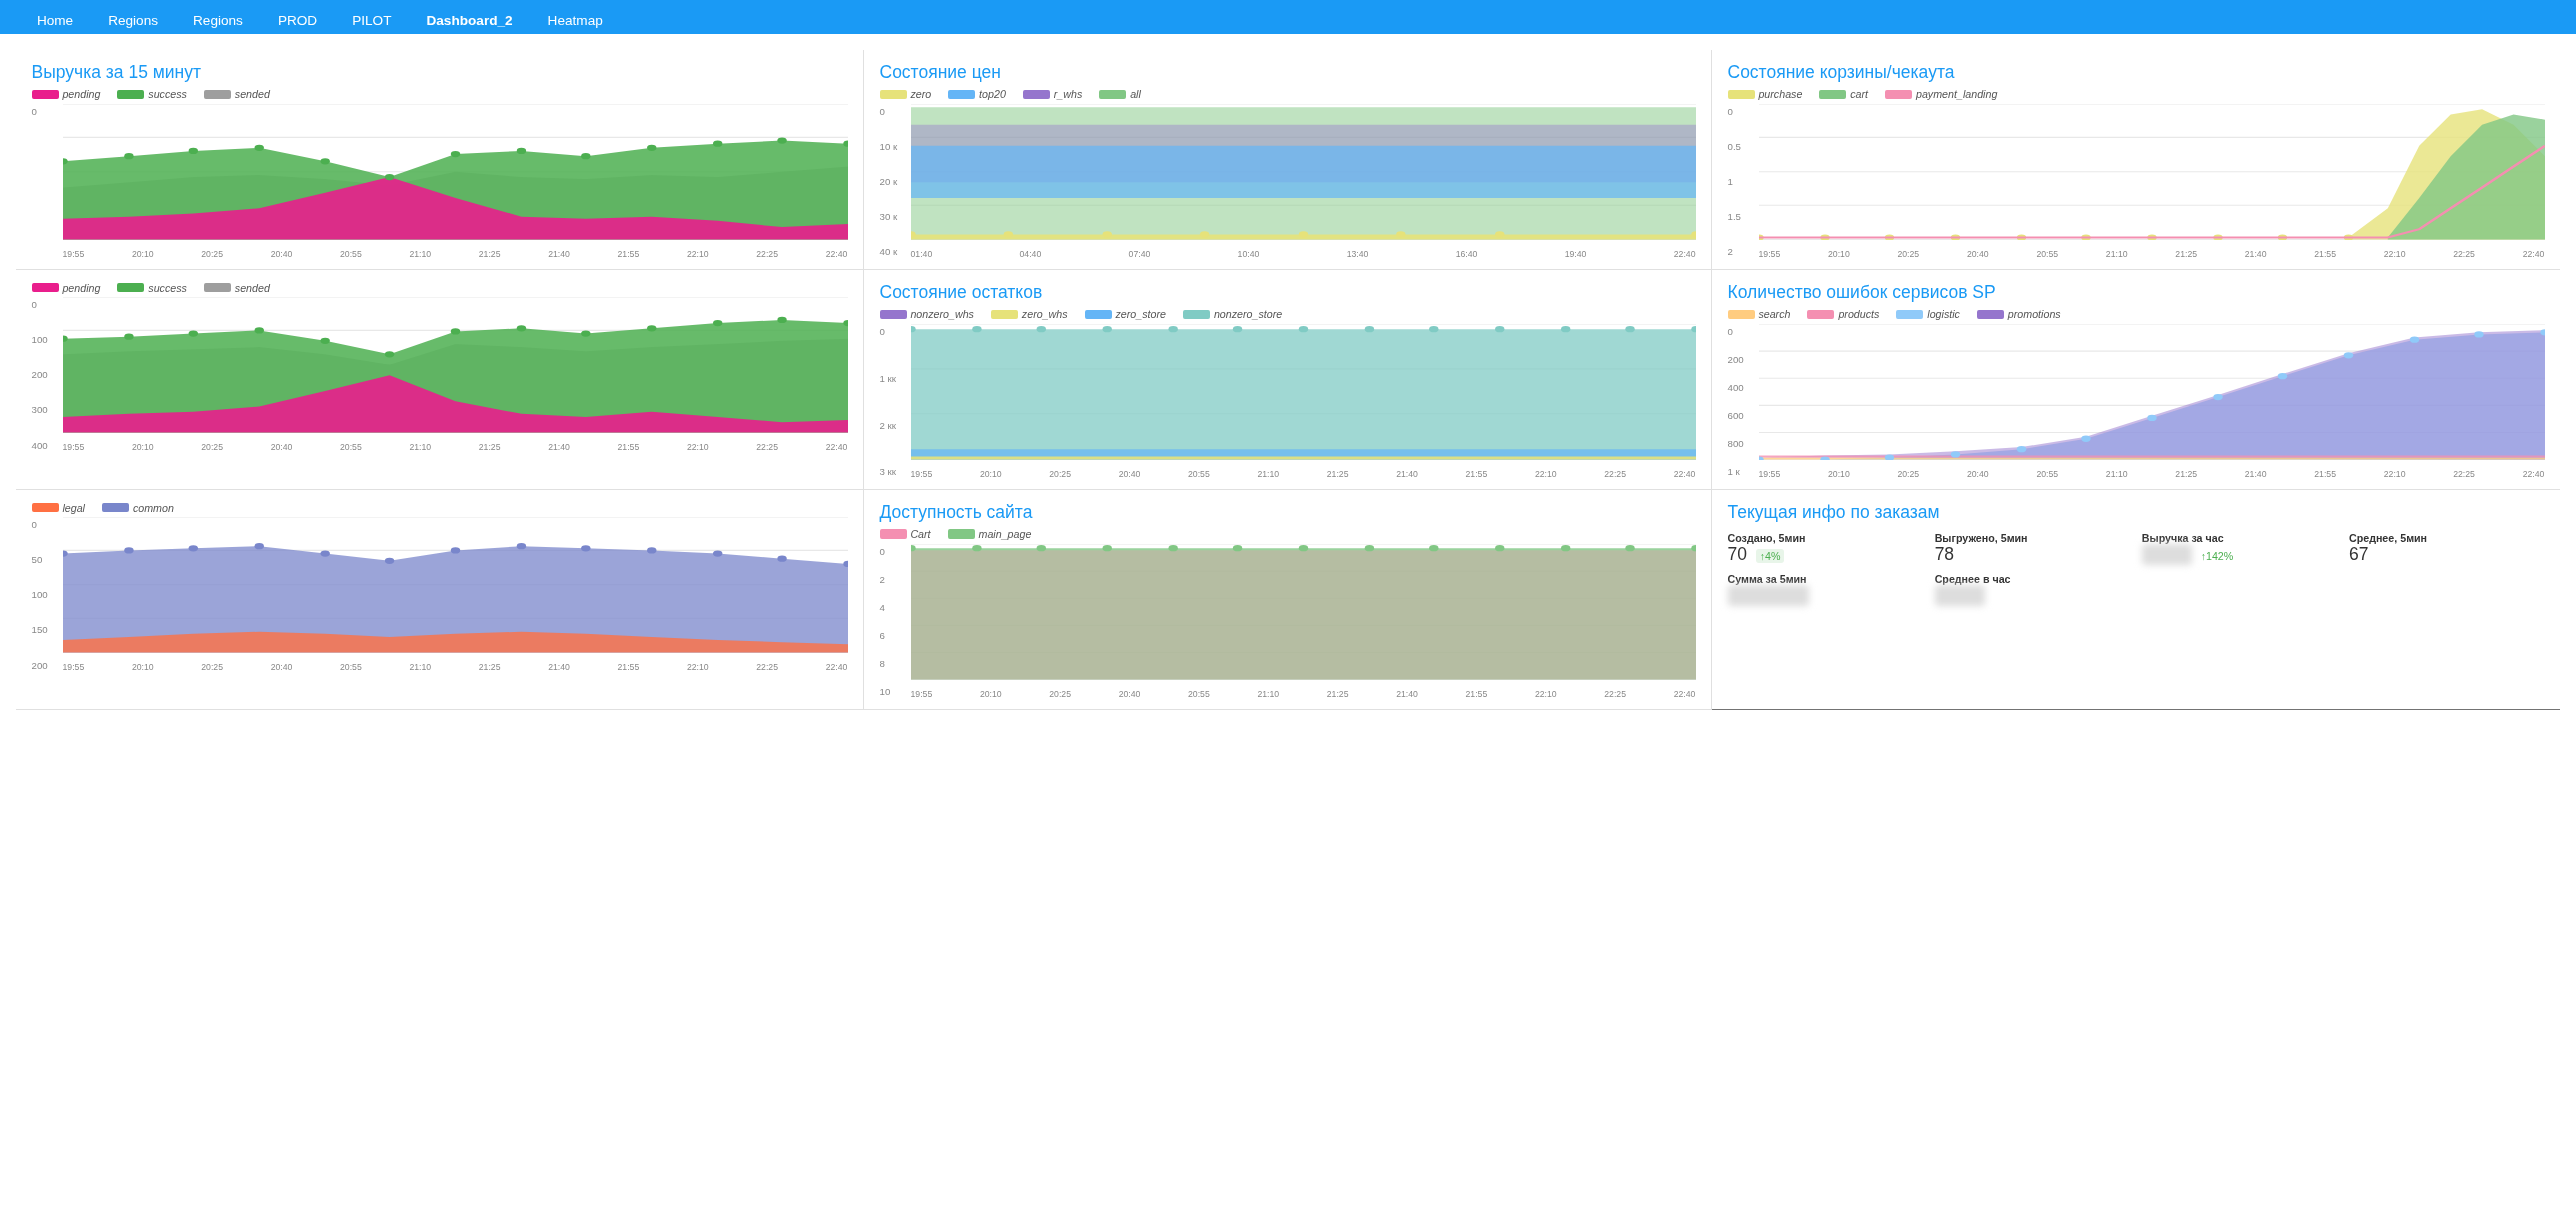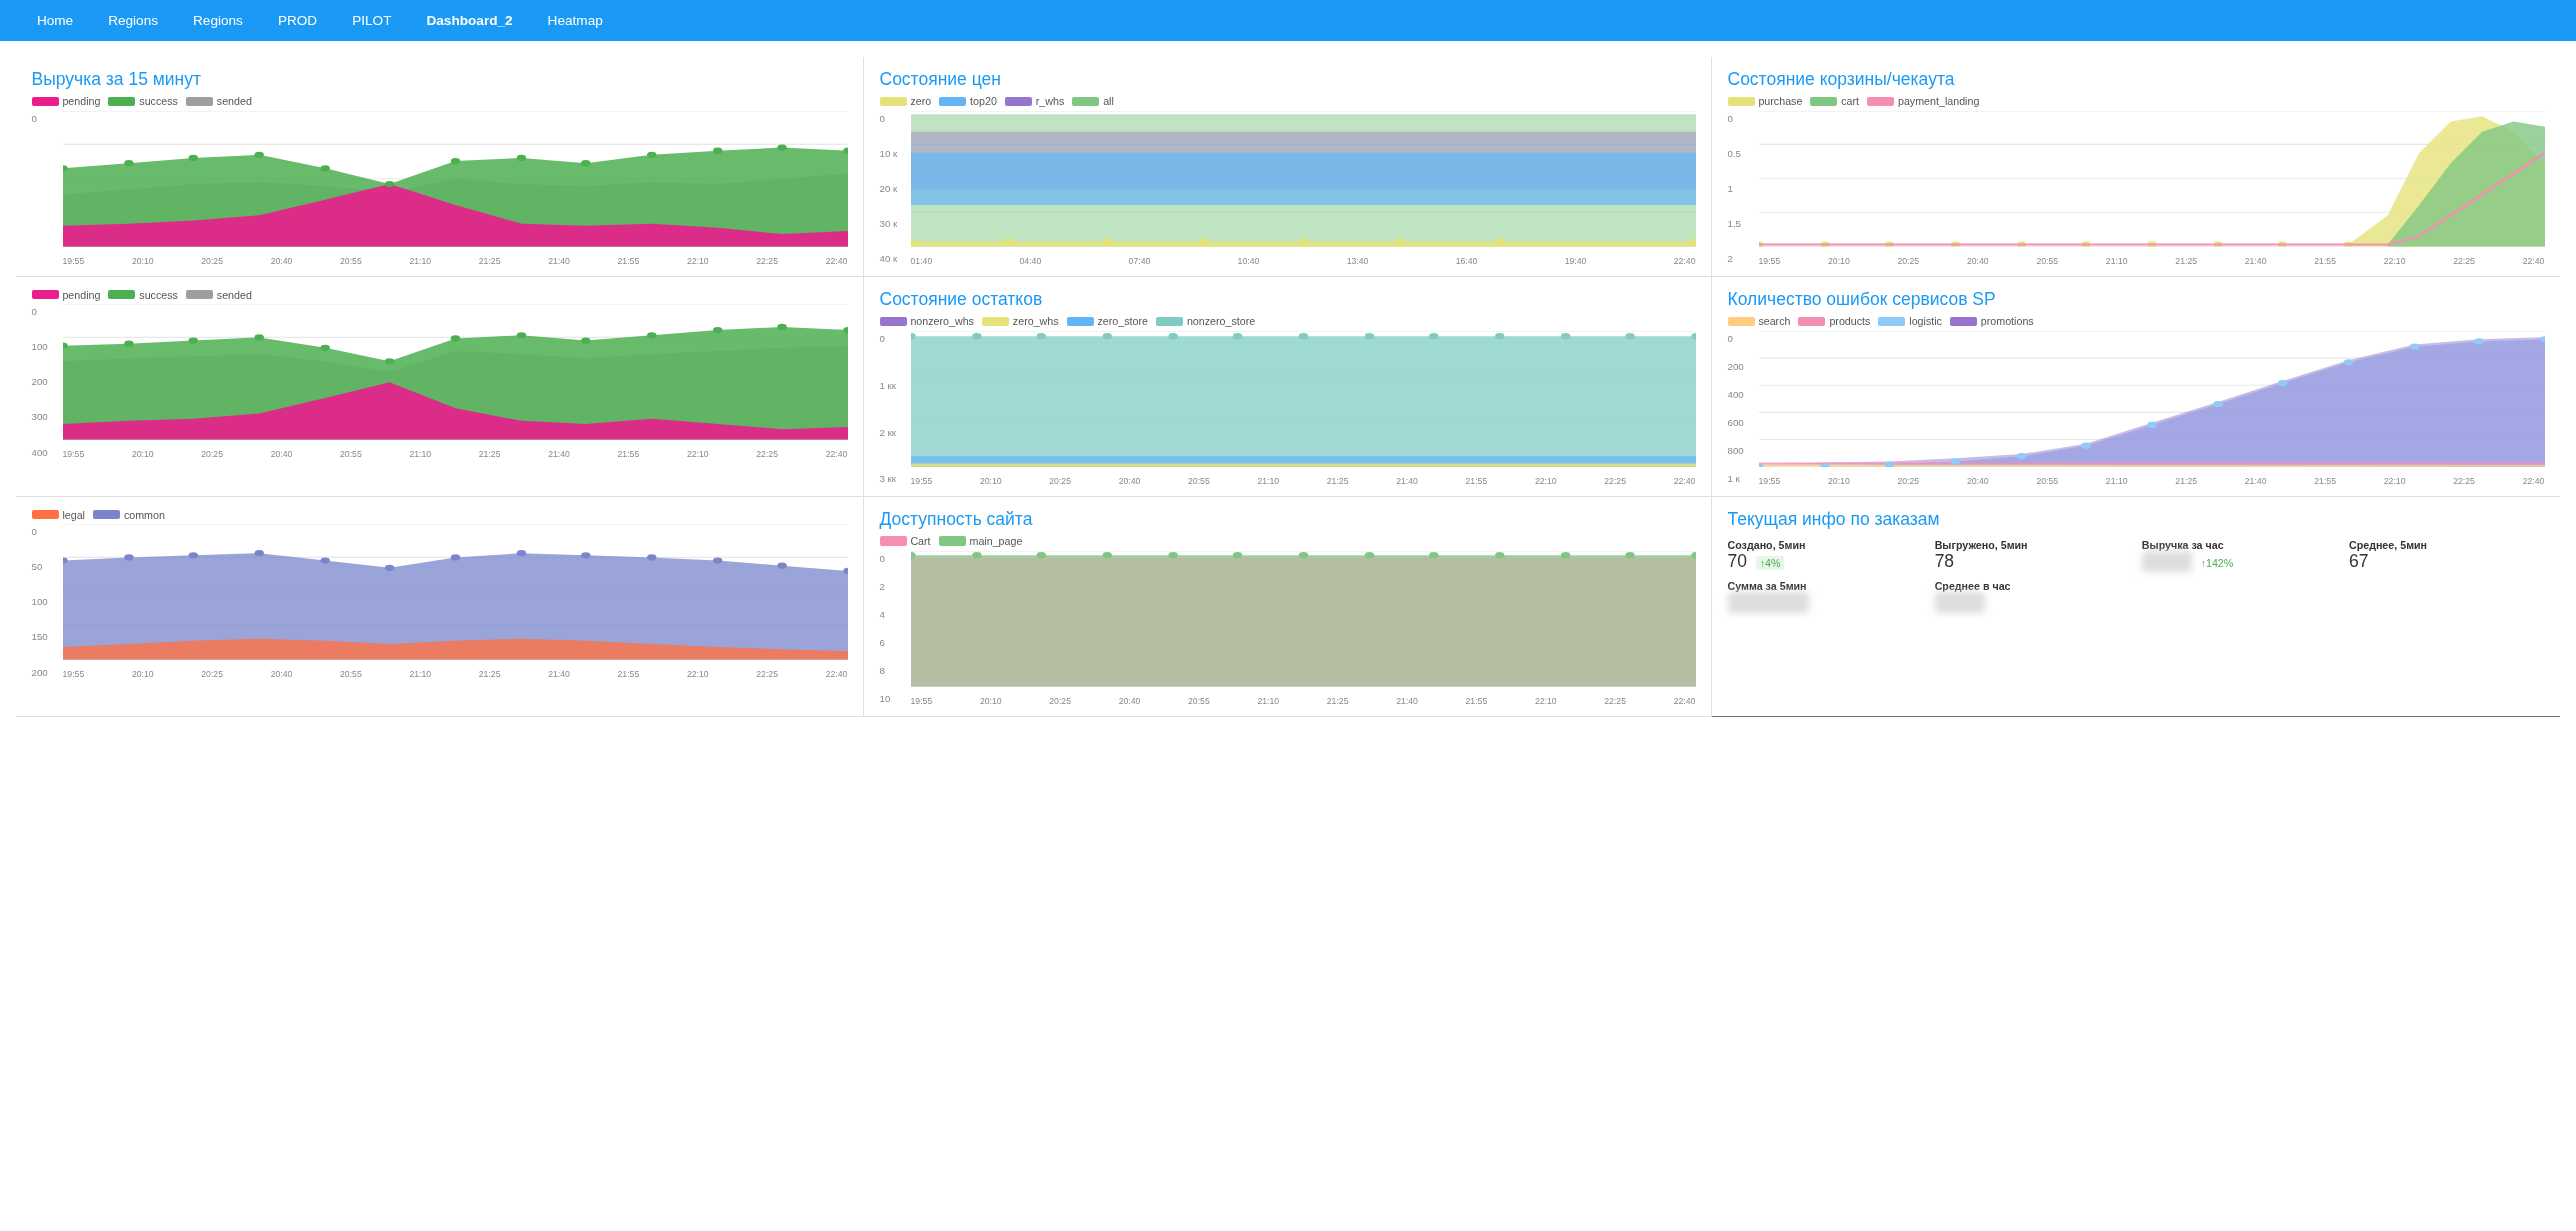--- a/index.html
+++ b/index.html
@@ -4,21 +4,21 @@
   <style>
     * { box-sizing: border-box; margin: 0; padding: 0; }
     body { font-family: Arial, sans-serif; background: #fff; font-size: 11.6px; }
 
     
     nav {
       background: #1a9af5;
       display: flex;
       align-items: flex-start;
       padding: 0 19.4px;
-      height: 41px;
+      height: 34px;
     }
     nav a {
       color: #fff;
       text-decoration: none;
       padding: 0 17.5px;
       font-size: 13.6px;
       line-height: 41px;
     }
     nav a.active { font-weight: bold; }
 
@@ -38,24 +38,25 @@
     .panel-title {
       color: #1a9af5;
       font-size: 17.5px;
       font-weight: 400;
       margin-bottom: 5.8px;
     }
 
     
     .legend {
       display: flex;
-      gap: 8px;
+      gap: 17px;
       align-items: center;
       margin-bottom: 3.9px;
       flex-wrap: wrap;
+      font-style: italic;
     }
     .legend-item {
       display: flex;
       align-items: center;
       gap: 3.9px;
       font-size: 10.7px;
       color: #555;
     }
     .legend-color {
       width: 27px;

